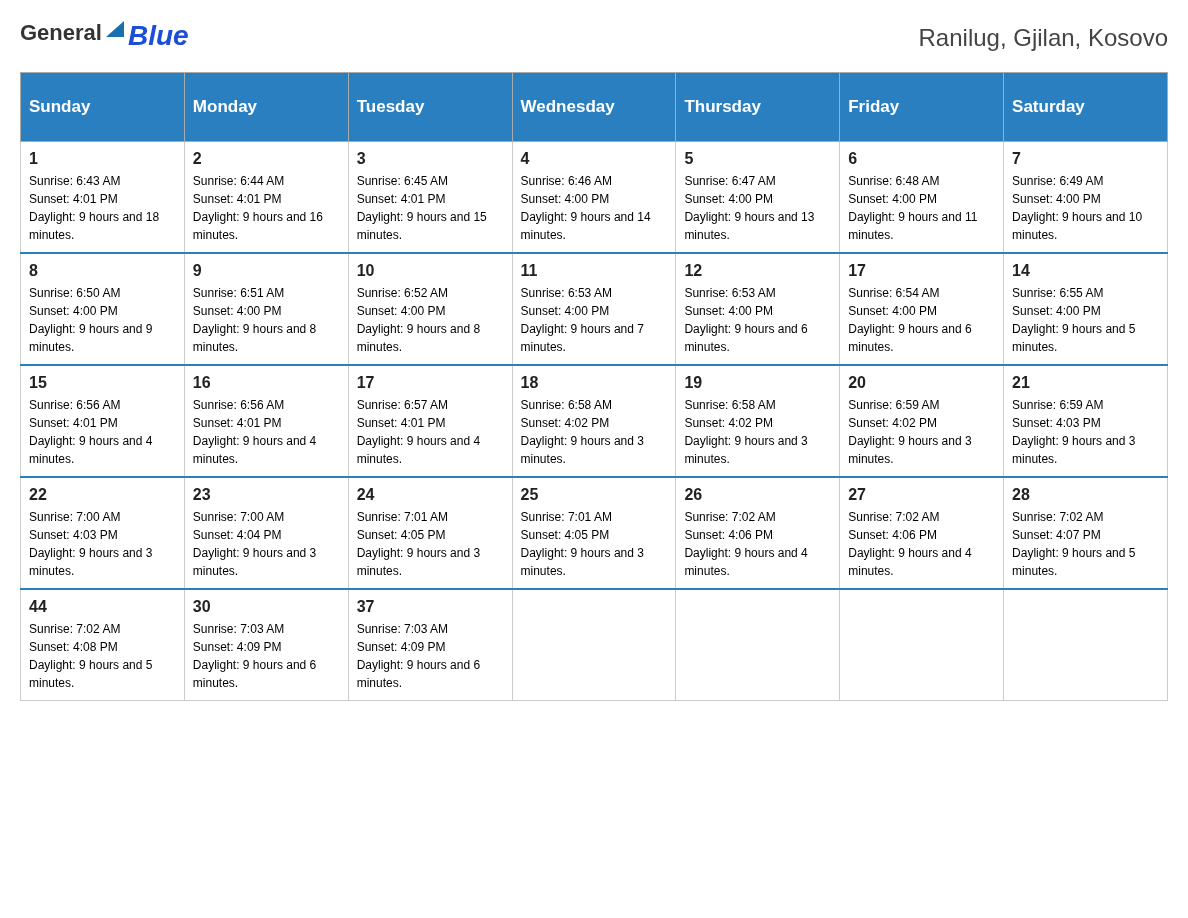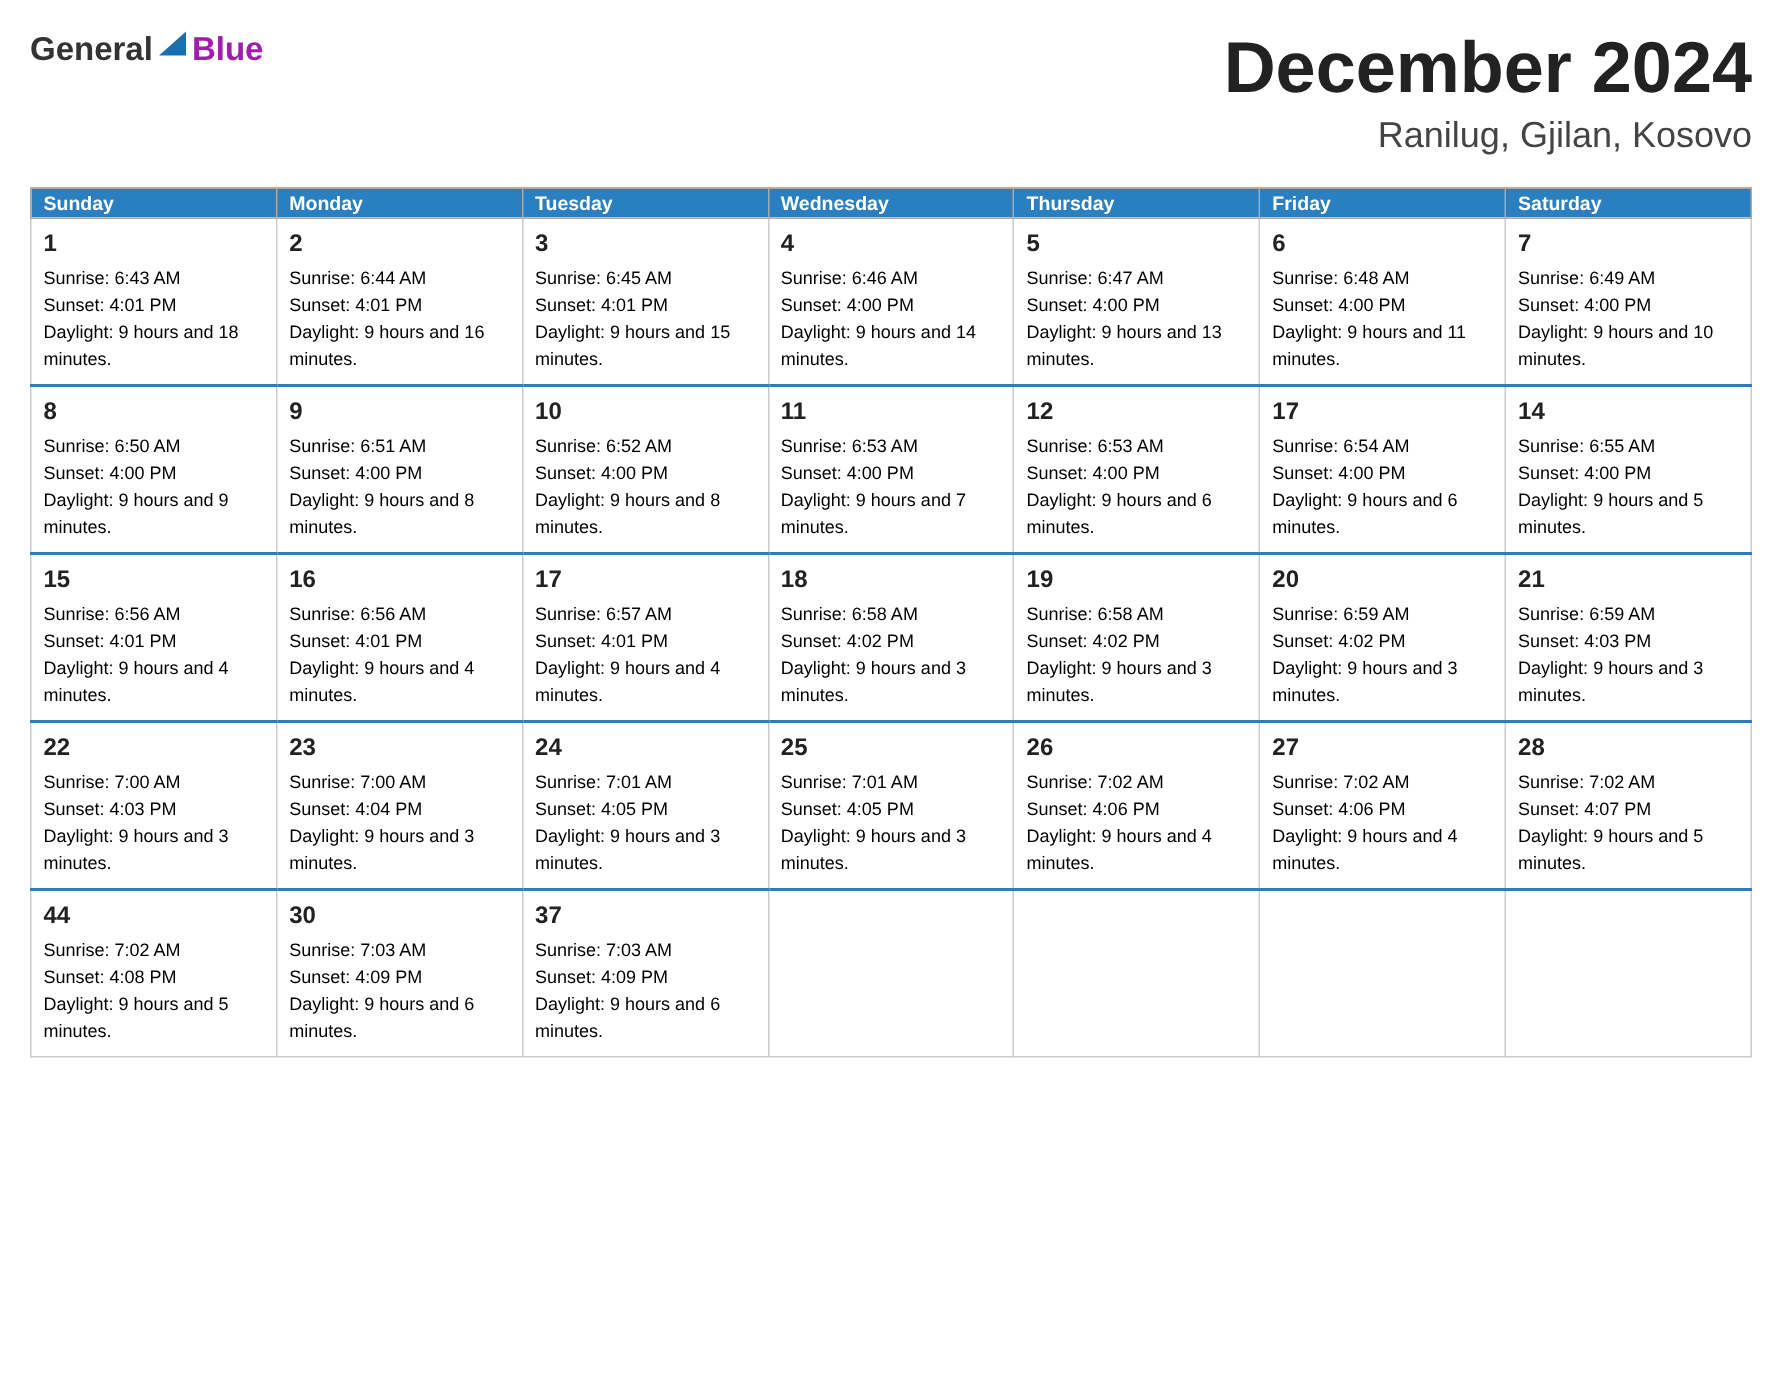--- a/index.html
+++ b/index.html
@@ -37,23 +37,23 @@
       text-align: right;
     }
     .calendar-table {
       width: 100%;
       border-collapse: collapse;
       border: 1px solid #aaa;
     }
     .calendar-table th {
       background-color: #2a7fc1;
       color: #fff;
-      font-size: 13px;
-      font-weight: bold;
-      padding: 2px 8px;
+      font-size: 17px;
+      font-weight: bold;
+      padding: 24px 8px;
       text-align: left;
       border: 1px solid #aaa;
     }
     .calendar-table td {
       vertical-align: top;
       padding: 8px;
       border: 1px solid #ccc;
       width: calc(100% / 7);
       min-height: 110px;
       background: #fff;
@@ -79,43 +79,43 @@
     .logo-wrap {
       display: flex;
       flex-direction: row;
       align-items: flex-start;
     }
     .logo-line1 {
       display: flex;
       align-items: center;
     }
     .logo-line2 {
-      font-size: 22px;
-      font-weight: bold;
-      color: #a21caf;
+      font-size: 28px;
+      font-weight: bold;
+      color: #1d4ed8;
       margin-left: 2px;
+      font-style: italic;
     }
   </style>
 </head>
 <body>
 
 <div class="header">
   <div class="logo-wrap">
     <div class="logo-line1">
       <span class="logo-text-general">General</span>
       <span style="display:inline-block; margin-left:2px; margin-top:-2px;">
         <svg width="22" height="22" viewBox="0 0 22 22">
           <polygon points="2,18 20,18 20,2" fill="#1a6faf"></polygon>
         </svg>
       </span>
     </div>
     <div class="logo-line2">Blue</div>
   </div>
   <div class="header-right">
-    <div class="month-title">December 2024</div>
     <div class="location">Ranilug, Gjilan, Kosovo</div>
   </div>
 </div>
 
 <table class="calendar-table">
   <thead>
     <tr>
     <th>Sunday</th>
         <th>Monday</th>
         <th>Tuesday</th>

